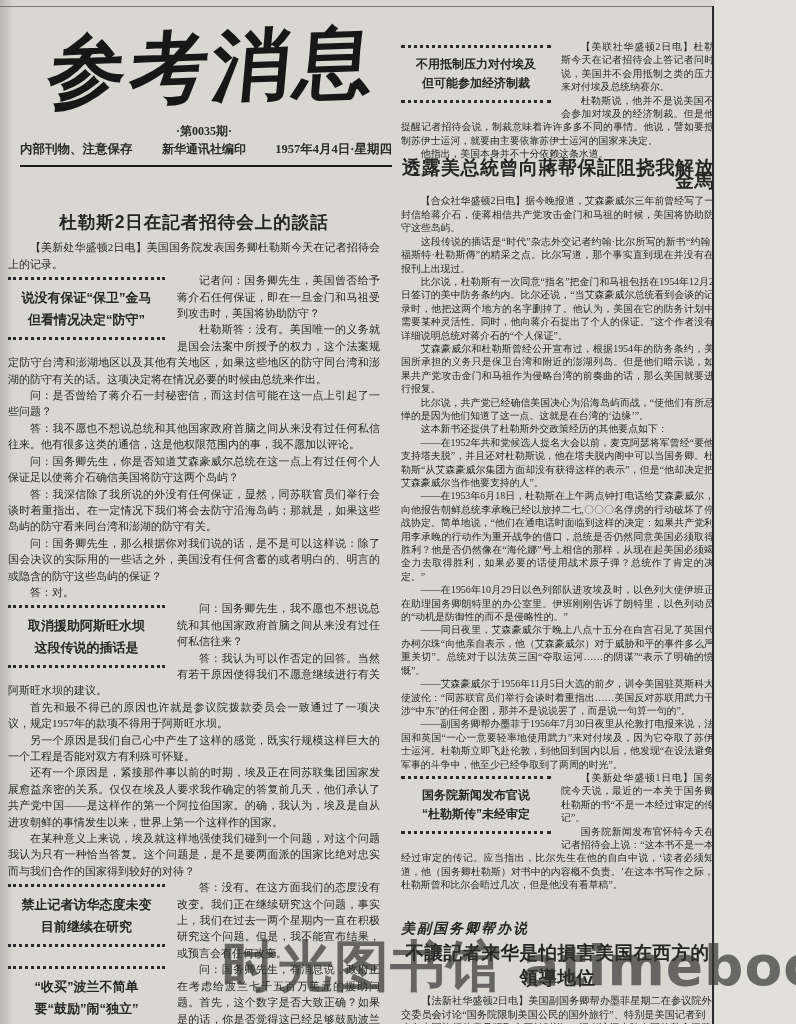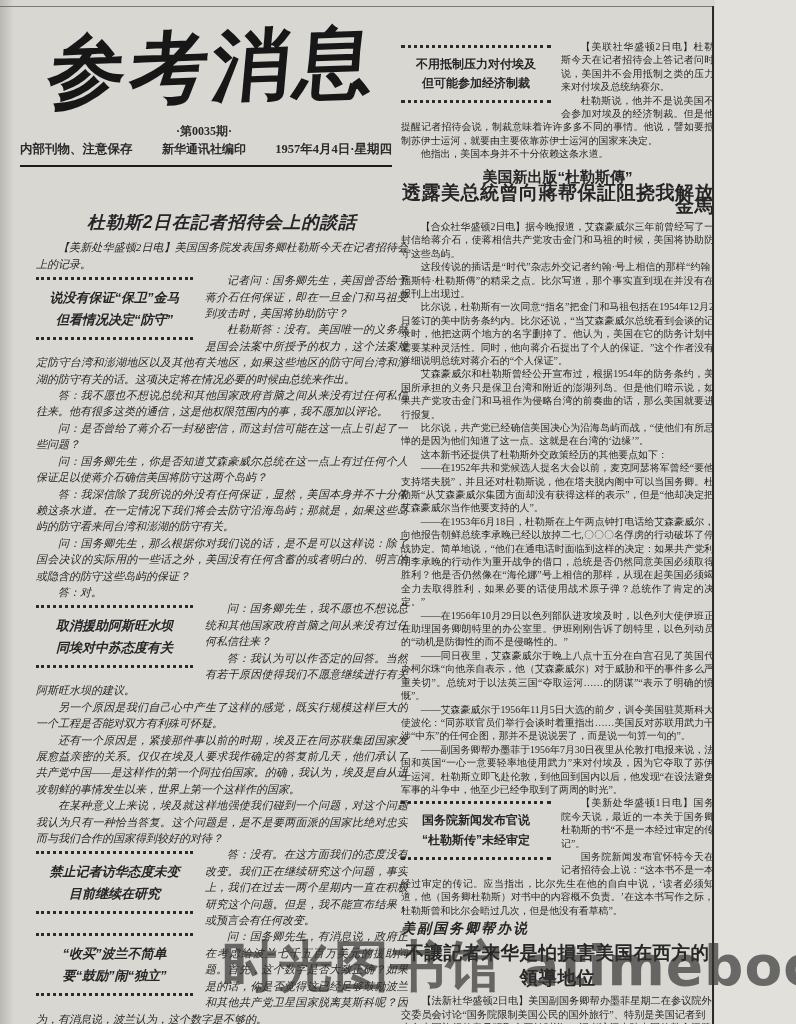--- a/index.html
+++ b/index.html
@@ -21,22 +21,22 @@
     letter-spacing:4px;line-height:1.1;color:#171717;
     transform:skewX(-7deg) rotate(-2deg);transform-origin:left center;
     margin-left:28px;white-space:nowrap;
   }
   .issue-row{display:flex;justify-content:space-between;align-items:flex-end;
     margin-top:6px;font-size:12.5px;font-weight:bold;color:#2a2a2a;}
   .issue-center{text-align:center;font-size:12px;line-height:1.5;}
   .header-rule{height:2px;background:#1c1c1c;margin-top:7px;}
 
   
-  .col-left{position:absolute;left:36px;top:214px;width:372px;height:810px;overflow:hidden;
-    font-size:11px;line-height:16.4px;text-align:justify;font-style:italic;}
+  .col-left{position:absolute;left:8px;top:214px;width:372px;height:810px;overflow:hidden;
+    font-size:11px;line-height:16.4px;text-align:justify;}
   .col-right{position:absolute;left:401px;top:40px;width:313px;height:880px;overflow:hidden;
     font-size:9.9px;line-height:13.4px;text-align:justify;}
   .col-right-bottom{position:absolute;left:401px;top:920px;width:313px;}
 
   p.para{margin:0;text-indent:2em;}
   .headline-1{font-family:"Liberation Sans", sans-serif;font-weight:bold;font-size:17.5px;
     text-align:center;margin:0 0 9px 0;letter-spacing:1px;}
 
   .note-box{float:left;width:153px;margin:5px 12px 4px 0;padding:7px 2px;
     text-align:center;font-family:"Liberation Sans", sans-serif;font-weight:bold;
@@ -83,33 +83,34 @@
 <div class="col-left">
   <div class="headline-1">杜勒斯2日在記者招待会上的談話</div>
   <p class="para">【美新处华盛顿2日电】美国国务院发表国务卿杜勒斯今天在记者招待会上的记录。</p>
 
   <div class="note-box">
     <div>说没有保证“保卫”金马</div>
     <div>但看情况决定“防守”</div>
   </div>
   <p class="para">记者问：国务卿先生，美国曾否给予蒋介石任何保证，即在一旦金门和马祖受到攻击时，美国将协助防守？</p>
   <p class="para">杜勒斯答：没有。美国唯一的义务就是国会法案中所授予的权力，这个法案规定防守台湾和澎湖地区以及其他有关地区，如果这些地区的防守同台湾和澎湖的防守有关的话。这项决定将在情况必要的时候由总统来作出。</p>
+  <p class="para">问：是否曾给了蒋介石一封秘密信，而这封信可能在这一点上引起了一些问题？</p>
   <p class="para">答：我不愿也不想说总统和其他国家政府首脑之间从来没有过任何私信往来。他有很多这类的通信，这是他权限范围内的事，我不愿加以评论。</p>
-  <p class="para">问：是否曾给了蒋介石一封秘密信，而这封信可能在这一点上引起了一些问题？</p>
   <p class="para">问：国务卿先生，你是否知道艾森豪威尔总统在这一点上有过任何个人保证足以使蒋介石确信美国将防守这两个岛屿？</p>
-  <p class="para">答：我深信除了我所说的外没有任何保证，显然，美国本身并不十分依赖这条水道。在一定情况下我们将会去防守沿海岛屿；那就是，如果这些岛屿的防守看来同台湾和澎湖的防守有关。</p>
+  <p class="para">答：我深信除了我所说的外没有任何保证，显然，同苏联官员们举行会谈时着重指出。在一定情况下我们将会去防守沿海岛屿；那就是，如果这些岛屿的防守看来同台湾和澎湖的防守有关。</p>
   <p class="para">问：国务卿先生，那么根据你对我们说的话，是不是可以这样说：除了国会决议的实际用的一些话之外，美国没有任何含蓄的或者明白的、明言的或隐含的防守这些岛屿的保证？</p>
   <p class="para">答：对。</p>
 
   <div class="note-box">
     <div>取消援助阿斯旺水坝</div>
-    <div>同埃对中苏态度有关</div>
+    <div>这段传说的插话是</div>
   </div>
   <p class="para">问：国务卿先生，我不愿也不想说总统和其他国家政府首脑之间从来没有过任何私信往来？</p>
   <p class="para">答：我认为可以作否定的回答。当然有若干原因使得我们不愿意继续进行有关阿斯旺水坝的建议。</p>
+  <p class="para">首先和最不得已的原因也许就是参议院拨款委员会一致通过了一项决议，规定1957年的款项不得用于阿斯旺水坝。</p>
   <p class="para">另一个原因是我们自己心中产生了这样的感觉，既实行规模这样巨大的一个工程是否能对双方有利殊可怀疑。</p>
   <p class="para">还有一个原因是，紧接那件事以前的时期，埃及正在同苏联集团国家发展愈益亲密的关系。仅仅在埃及人要求我作确定的答复前几天，他们承认了共产党中国——是这样作的第一个阿拉伯国家。的确，我认为，埃及是自从进攻朝鲜的事情发生以来，世界上第一个这样作的国家。</p>
   <p class="para">在某种意义上来说，埃及就这样地强使我们碰到一个问题，对这个问题我认为只有一种恰当答复。这个问题是，是不是要两面派的国家比绝对忠实而与我们合作的国家得到较好的对待？</p>
 
   <div class="note-box">
     <div>禁止记者访华态度未变</div>
     <div>目前继续在研究</div>
   </div>
   <p class="para">答：没有。在这方面我们的态度没有改变。我们正在继续研究这个问题，事实上，我们在过去一两个星期内一直在积极研究这个问题。但是，我不能宣布结果，或预言会有任何改变。</p>
 
@@ -123,24 +124,23 @@
 
 <div class="col-right">
   <div class="note-box">
     <div>不用抵制压力对付埃及</div>
     <div>但可能参加经济制裁</div>
   </div>
   <p class="para">【美联社华盛顿2日电】杜勒斯今天在记者招待会上答记者问时说，美国并不会用抵制之类的压力来对付埃及总统纳赛尔。</p>
   <p class="para">杜勒斯说，他并不是说美国不会参加对埃及的经济制裁。但是他提醒记者招待会说，制裁意味着许许多多不同的事情。他说，譬如要抵制苏伊士运河，就要由主要依靠苏伊士运河的国家来决定。</p>
   <p class="para">他指出，美国本身并不十分依赖这条水道。</p>
 
-  <div class="kicker-b">美国新出版“杜勒斯傳”</div>
   <div class="headline-b">透露美总統曾向蔣帮保証阻挠我解放金馬</div>
   <p class="para">【合众社华盛顿2日电】据今晚报道，艾森豪威尔三年前曾经写了一封信给蒋介石，使蒋相信共产党攻击金门和马祖的时候，美国将协助防守这些岛屿。</p>
-  <p class="para">这段传说的插话是“时代”杂志外交记者约翰·号上相信的那样“约翰·福斯特·杜勒斯傳”的精采之点。比尔写道，那个事实直到现在并没有在报刊上出现过。</p>
+  <p class="para">这段传说的插话是“时代”杂志外交记者约翰·比尔所写的新书“约翰·福斯特·杜勒斯傳”的精采之点。比尔写道，那个事实直到现在并没有在报刊上出现过。</p>
   <p class="para">比尔说，杜勒斯有一次同意“指名”把金门和马祖包括在1954年12月2日签订的美中防务条约内。比尔还说，“当艾森豪威尔总统看到会谈的记录时，他把这两个地方的名字删掉了。他认为，美国在它的防务计划中需要某种灵活性。同时，他向蒋介石提出了个人的保证。”这个作者没有详细说明总统对蒋介石的“个人保证”。</p>
   <p class="para">艾森豪威尔和杜勒斯曾经公开宣布过，根据1954年的防务条约，美国所承担的义务只是保卫台湾和附近的澎湖列岛。但是他们暗示说，如果共产党攻击金门和马祖作为侵略台湾的前奏曲的话，那么美国就要进行报复。</p>
   <p class="para">比尔说，共产党已经确信美国决心为沿海岛屿而战，“使他们有所忌惮的是因为他们知道了这一点。这就是在台湾的‘边缘’”。</p>
   <p class="para">这本新书还提供了杜勒斯外交政策经历的其他要点如下：</p>
   <p class="para">——在1952年共和党候选人提名大会以前，麦克阿瑟将军曾经“要他支持塔夫脱”，并且还对杜勒斯说，他在塔夫脱内阁中可以当国务卿。杜勒斯“从艾森豪威尔集团方面却没有获得这样的表示”，但是“他却决定把艾森豪威尔当作他要支持的人”。</p>
   <p class="para">——在1953年6月18日，杜勒斯在上午两点钟打电话给艾森豪威尔，向他报告朝鲜总统李承晚已经以放掉二七,〇〇〇名俘虏的行动破坏了停战协定。简单地说，“他们在通电话时面临到这样的决定：如果共产党利用李承晚的行动作为重开战争的借口，总统是否仍然同意美国必须取得胜利？他是否仍然像在“海伦娜”号上相信的那样，从现在起美国必须竭全力去取得胜利，如果必要的话使用战术原子弹？总统作了肯定的决定。”</p>
   <p class="para">——在1956年10月29日以色列部队进攻埃及时，以色列大使伊班正在助理国务卿朗特里的办公室里。伊班刚刚告诉了朗特里，以色列动员的“动机是防御性的而不是侵略性的。”</p>
   <p class="para">——同日夜里，艾森豪威尔于晚上八点十五分在白宫召见了英国代办柯尔珠“向他亲自表示，他（艾森豪威尔）对于威胁和平的事件多么严重关切”。总统对于以法英三国“夺取运河……的阴谋”“表示了明确的愤慨”。</p>
   <p class="para">——艾森豪威尔于1956年11月5日大选的前夕，训令美国驻莫斯科大使波伦：“同苏联官员们举行会谈时着重指出……美国反对苏联用武力干涉“中东”的任何企图，那并不是说说罢了，而是说一句算一句的”。</p>
   <p class="para">——副国务卿帮办墨菲于1956年7月30日夜里从伦敦打电报来说，法国和英国“一心一意要轻率地使用武力”来对付埃及，因为它夺取了苏伊士运河。杜勒斯立即飞赴伦敦，到他回到国内以后，他发现“在设法避免军事的斗争中，他至少已经争取到了两周的时光”。</p>

